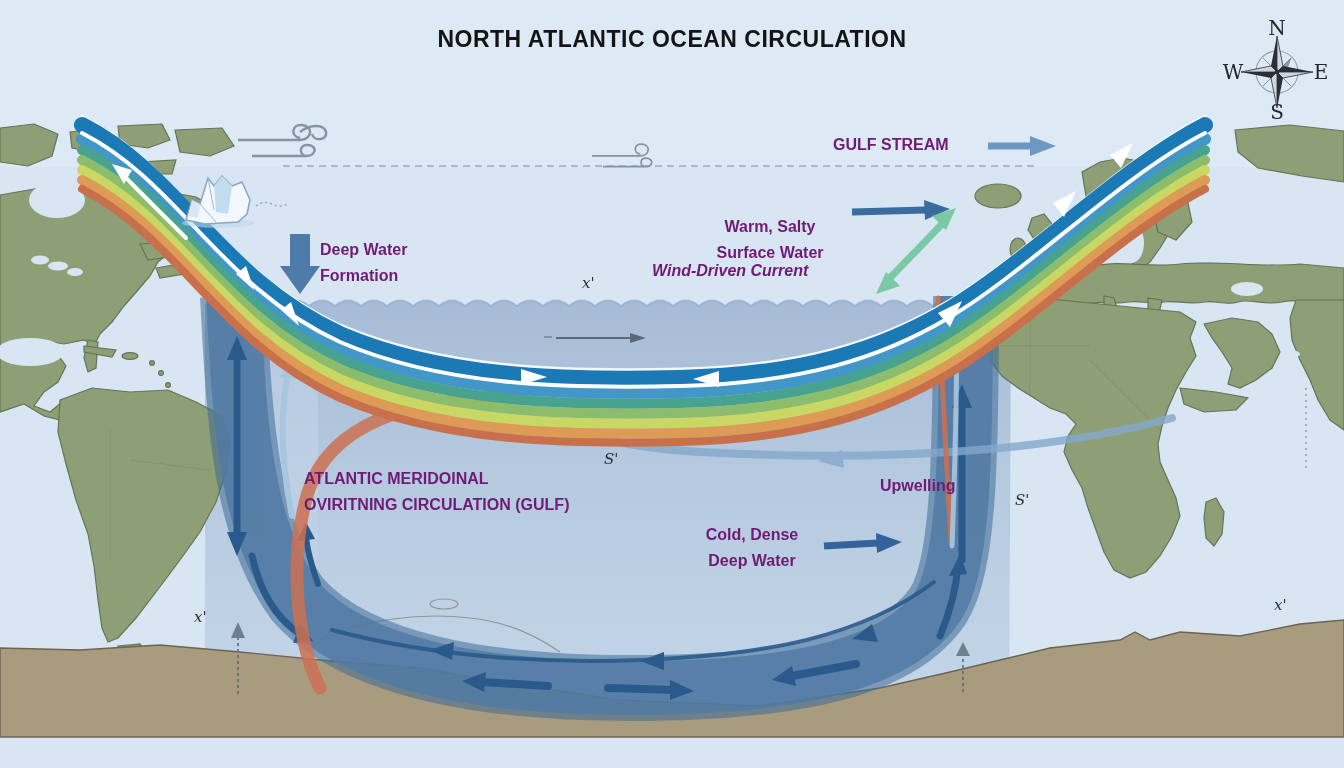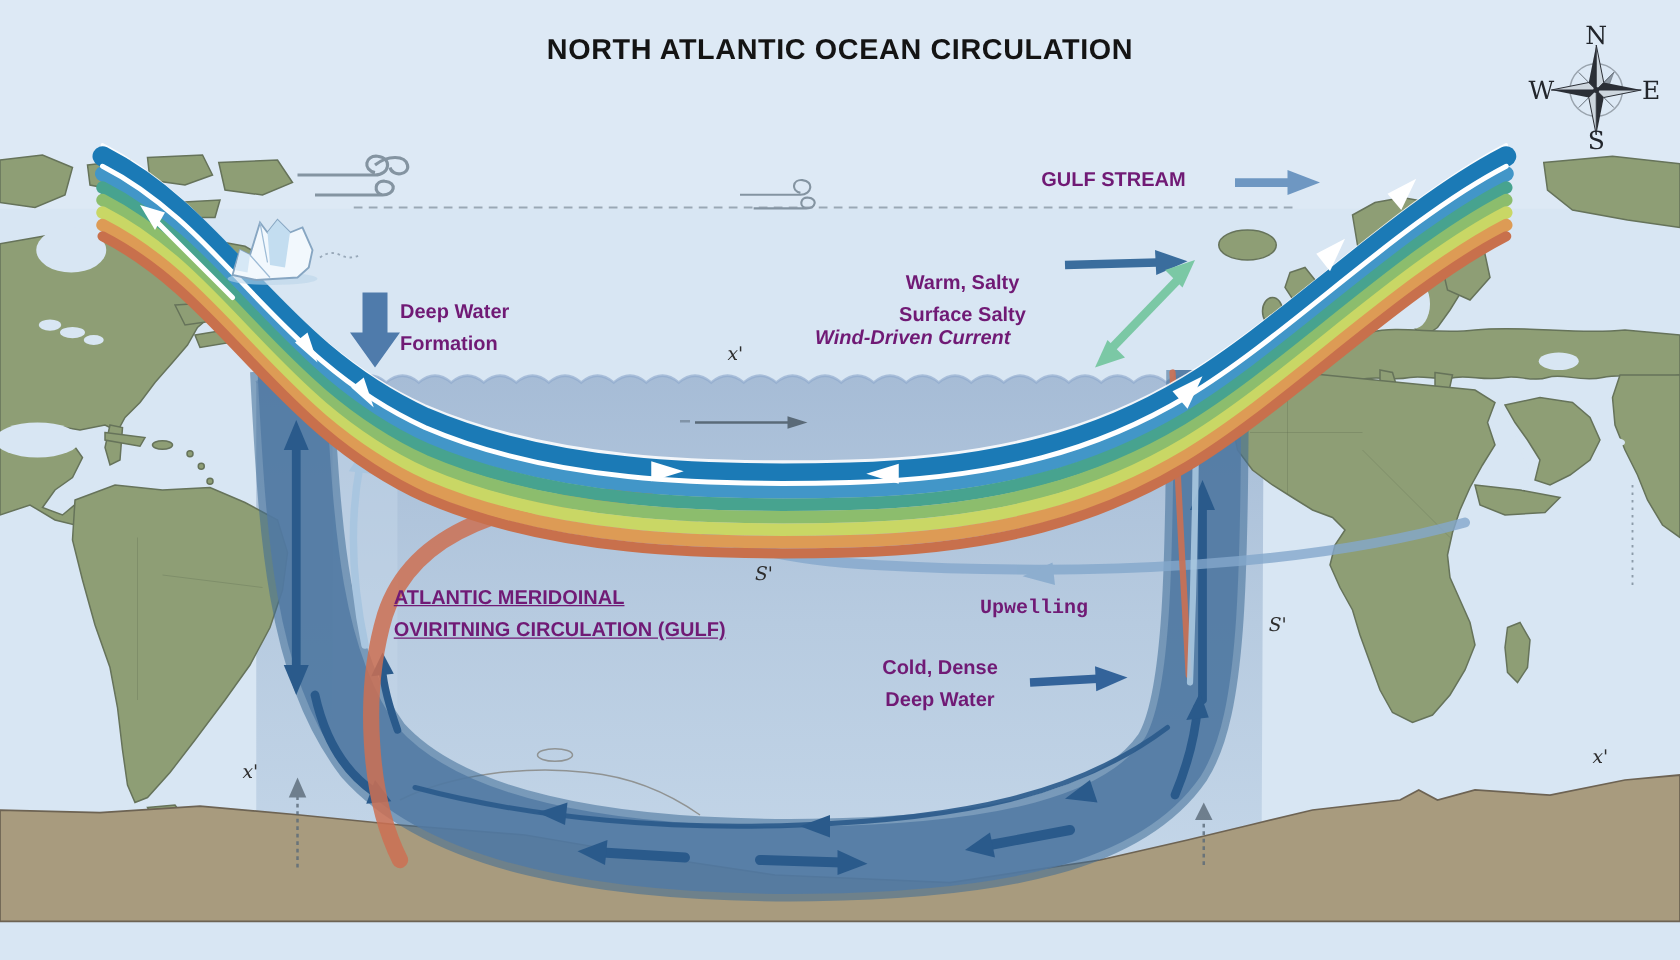--- a/index.html
+++ b/index.html
@@ -253,36 +253,36 @@
     </g>
   </g>
 </svg>
 
 <div class="title">NORTH ATLANTIC OCEAN CIRCULATION</div>
 
 <div class="lbl" style="left:833px;top:132px;">GULF STREAM</div>
 
 <div class="lbl center" style="left:690px;top:194px;width:160px;margin-top:20px;">
   <div>Warm, Salty</div>
-  <div>Surface Salty</div>
+  <div>Surface Water</div>
 </div>
 
 <div class="lbl" style="left:652px;top:258px;font-style:italic;">Wind-Driven Current</div>
 
 <div class="lbl" style="left:320px;top:237px;">
   <div>Deep Water</div>
   <div>Formation</div>
 </div>
 
-<div class="lbl" style="left:315px;top:466px;text-decoration:underline;">
+<div class="lbl" style="left:304px;top:466px;">
   <div>ATLANTIC MERIDOINAL</div>
   <div>OVIRITNING CIRCULATION (GULF)</div>
 </div>
 
-<div class="lbl" style="left:784px;top:473px;font-family:Liberation Mono, monospace;">Upwelling</div>
+<div class="lbl" style="left:880px;top:473px;">Upwelling</div>
 
 <div class="lbl center" style="left:690px;top:522px;width:124px;text-align:center;">
   <div>Cold, Dense</div>
   <div>Deep Water</div>
 </div>
 
 <span class="mark" style="left:582px;top:274px;">x'</span>
 <span class="mark" style="left:194px;top:608px;">x'</span>
 <span class="mark" style="left:1274px;top:596px;">x'</span>
 <span class="mark" style="left:604px;top:450px;">S'</span>

